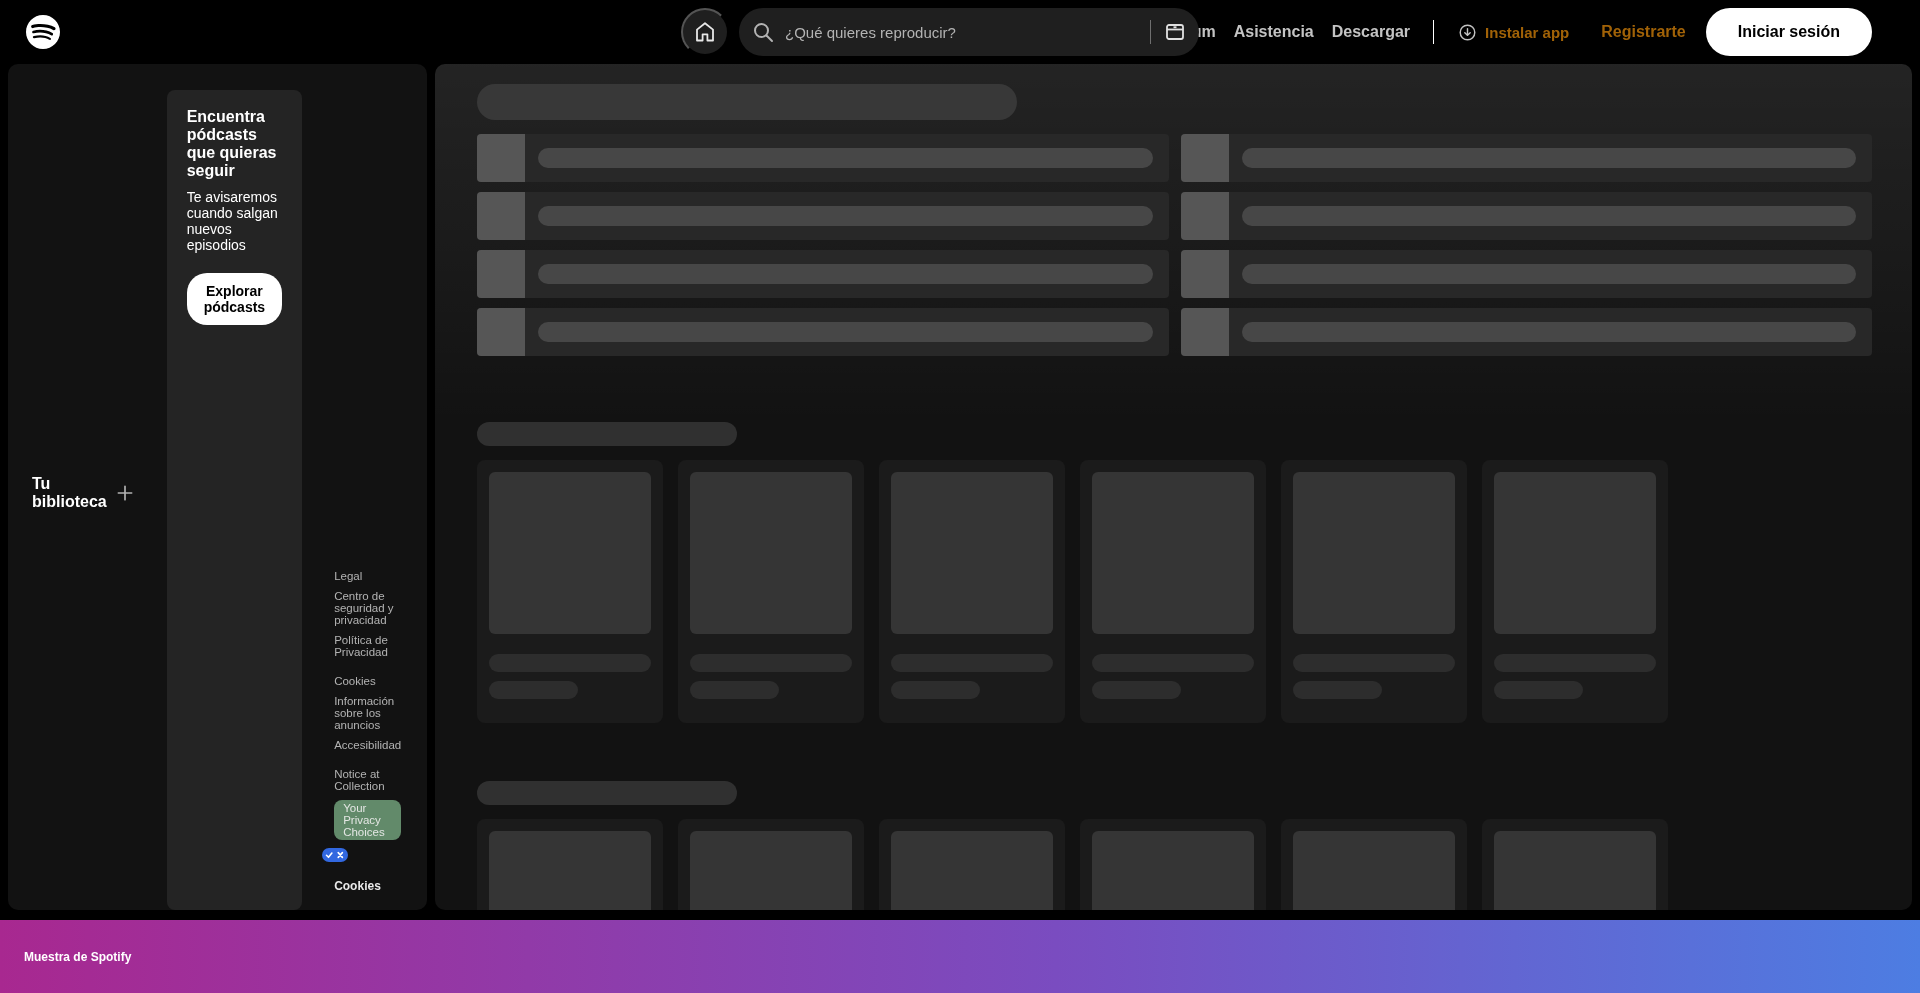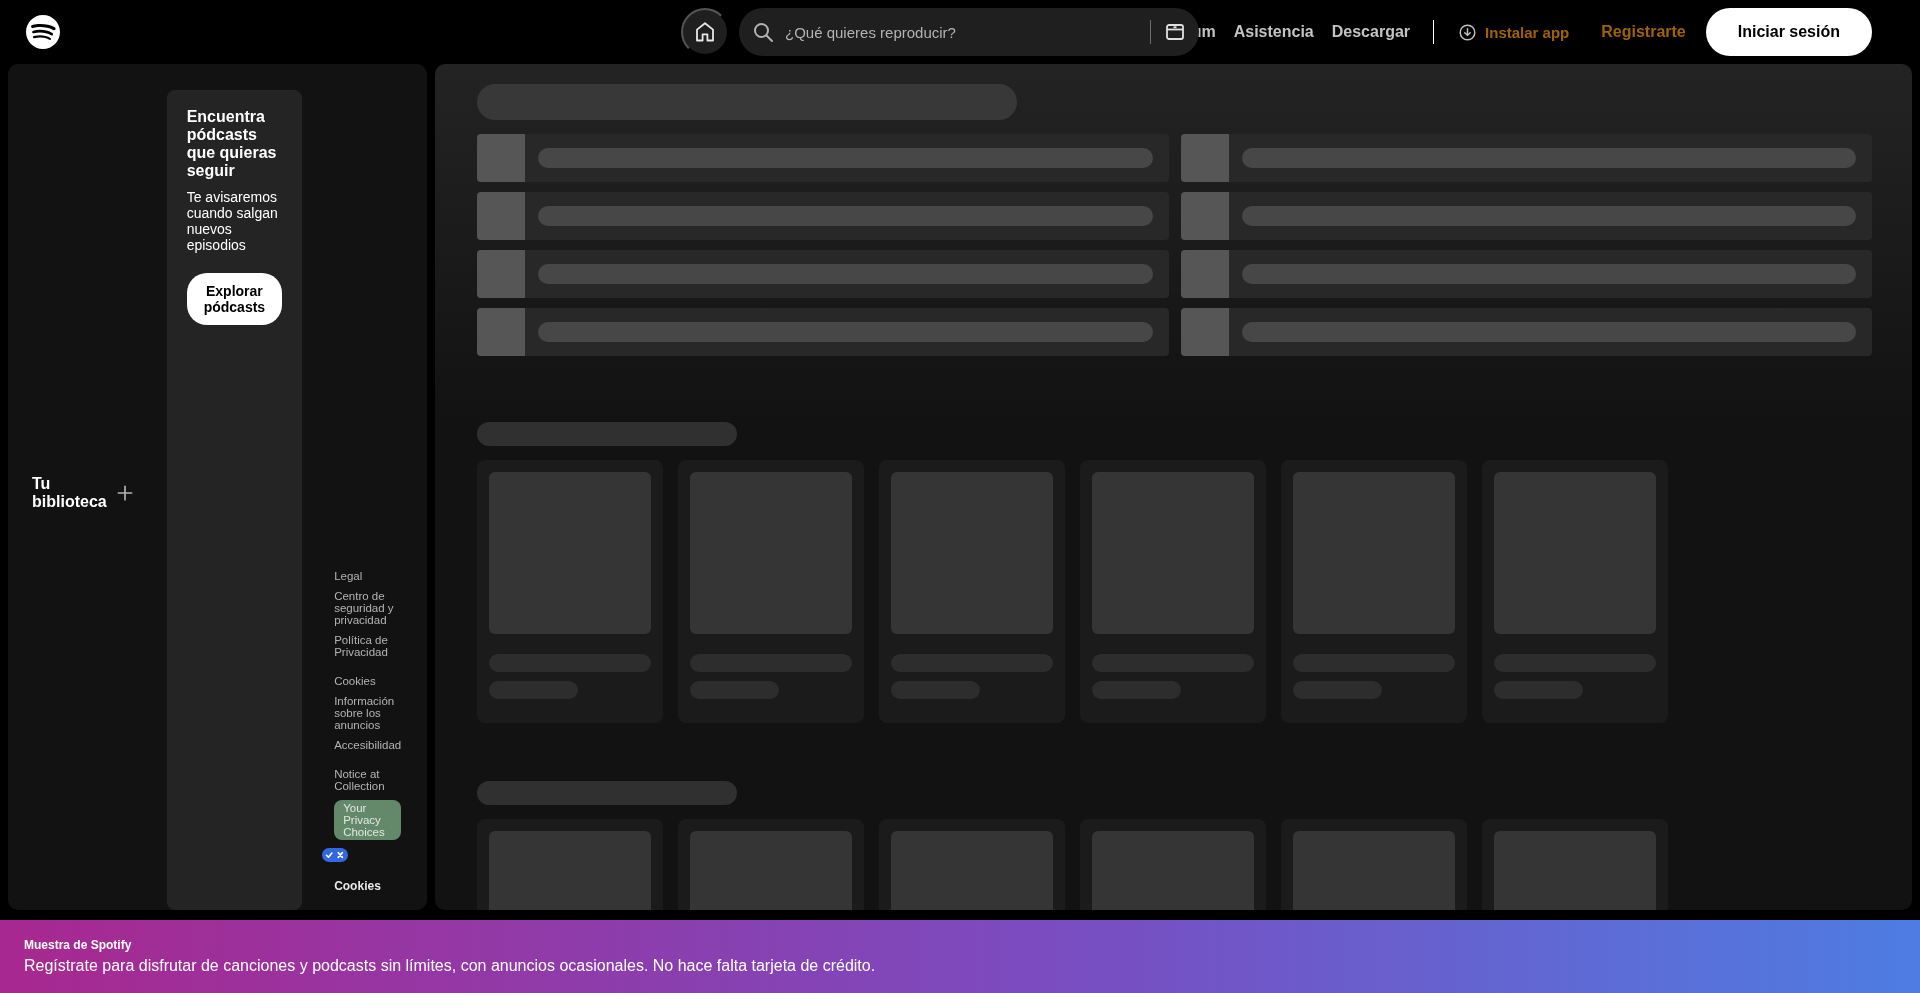--- a/index.html
+++ b/index.html
@@ -301,15 +301,14 @@
             <div class="img"></div>
           </div>
       </div>
     </section>
   </div>
 </main>
 
 <div class="banner">
   <div class="banner-text">
     <span class="banner-title">Muestra de Spotify</span>
-    <span class="banner-sub">Regístrate para disfrutar de canciones y podcasts sin límites, con anuncios ocasionales. No hace falta tarjeta de crédito.</span>
   </div>
 </div>
 
 </body></html>

